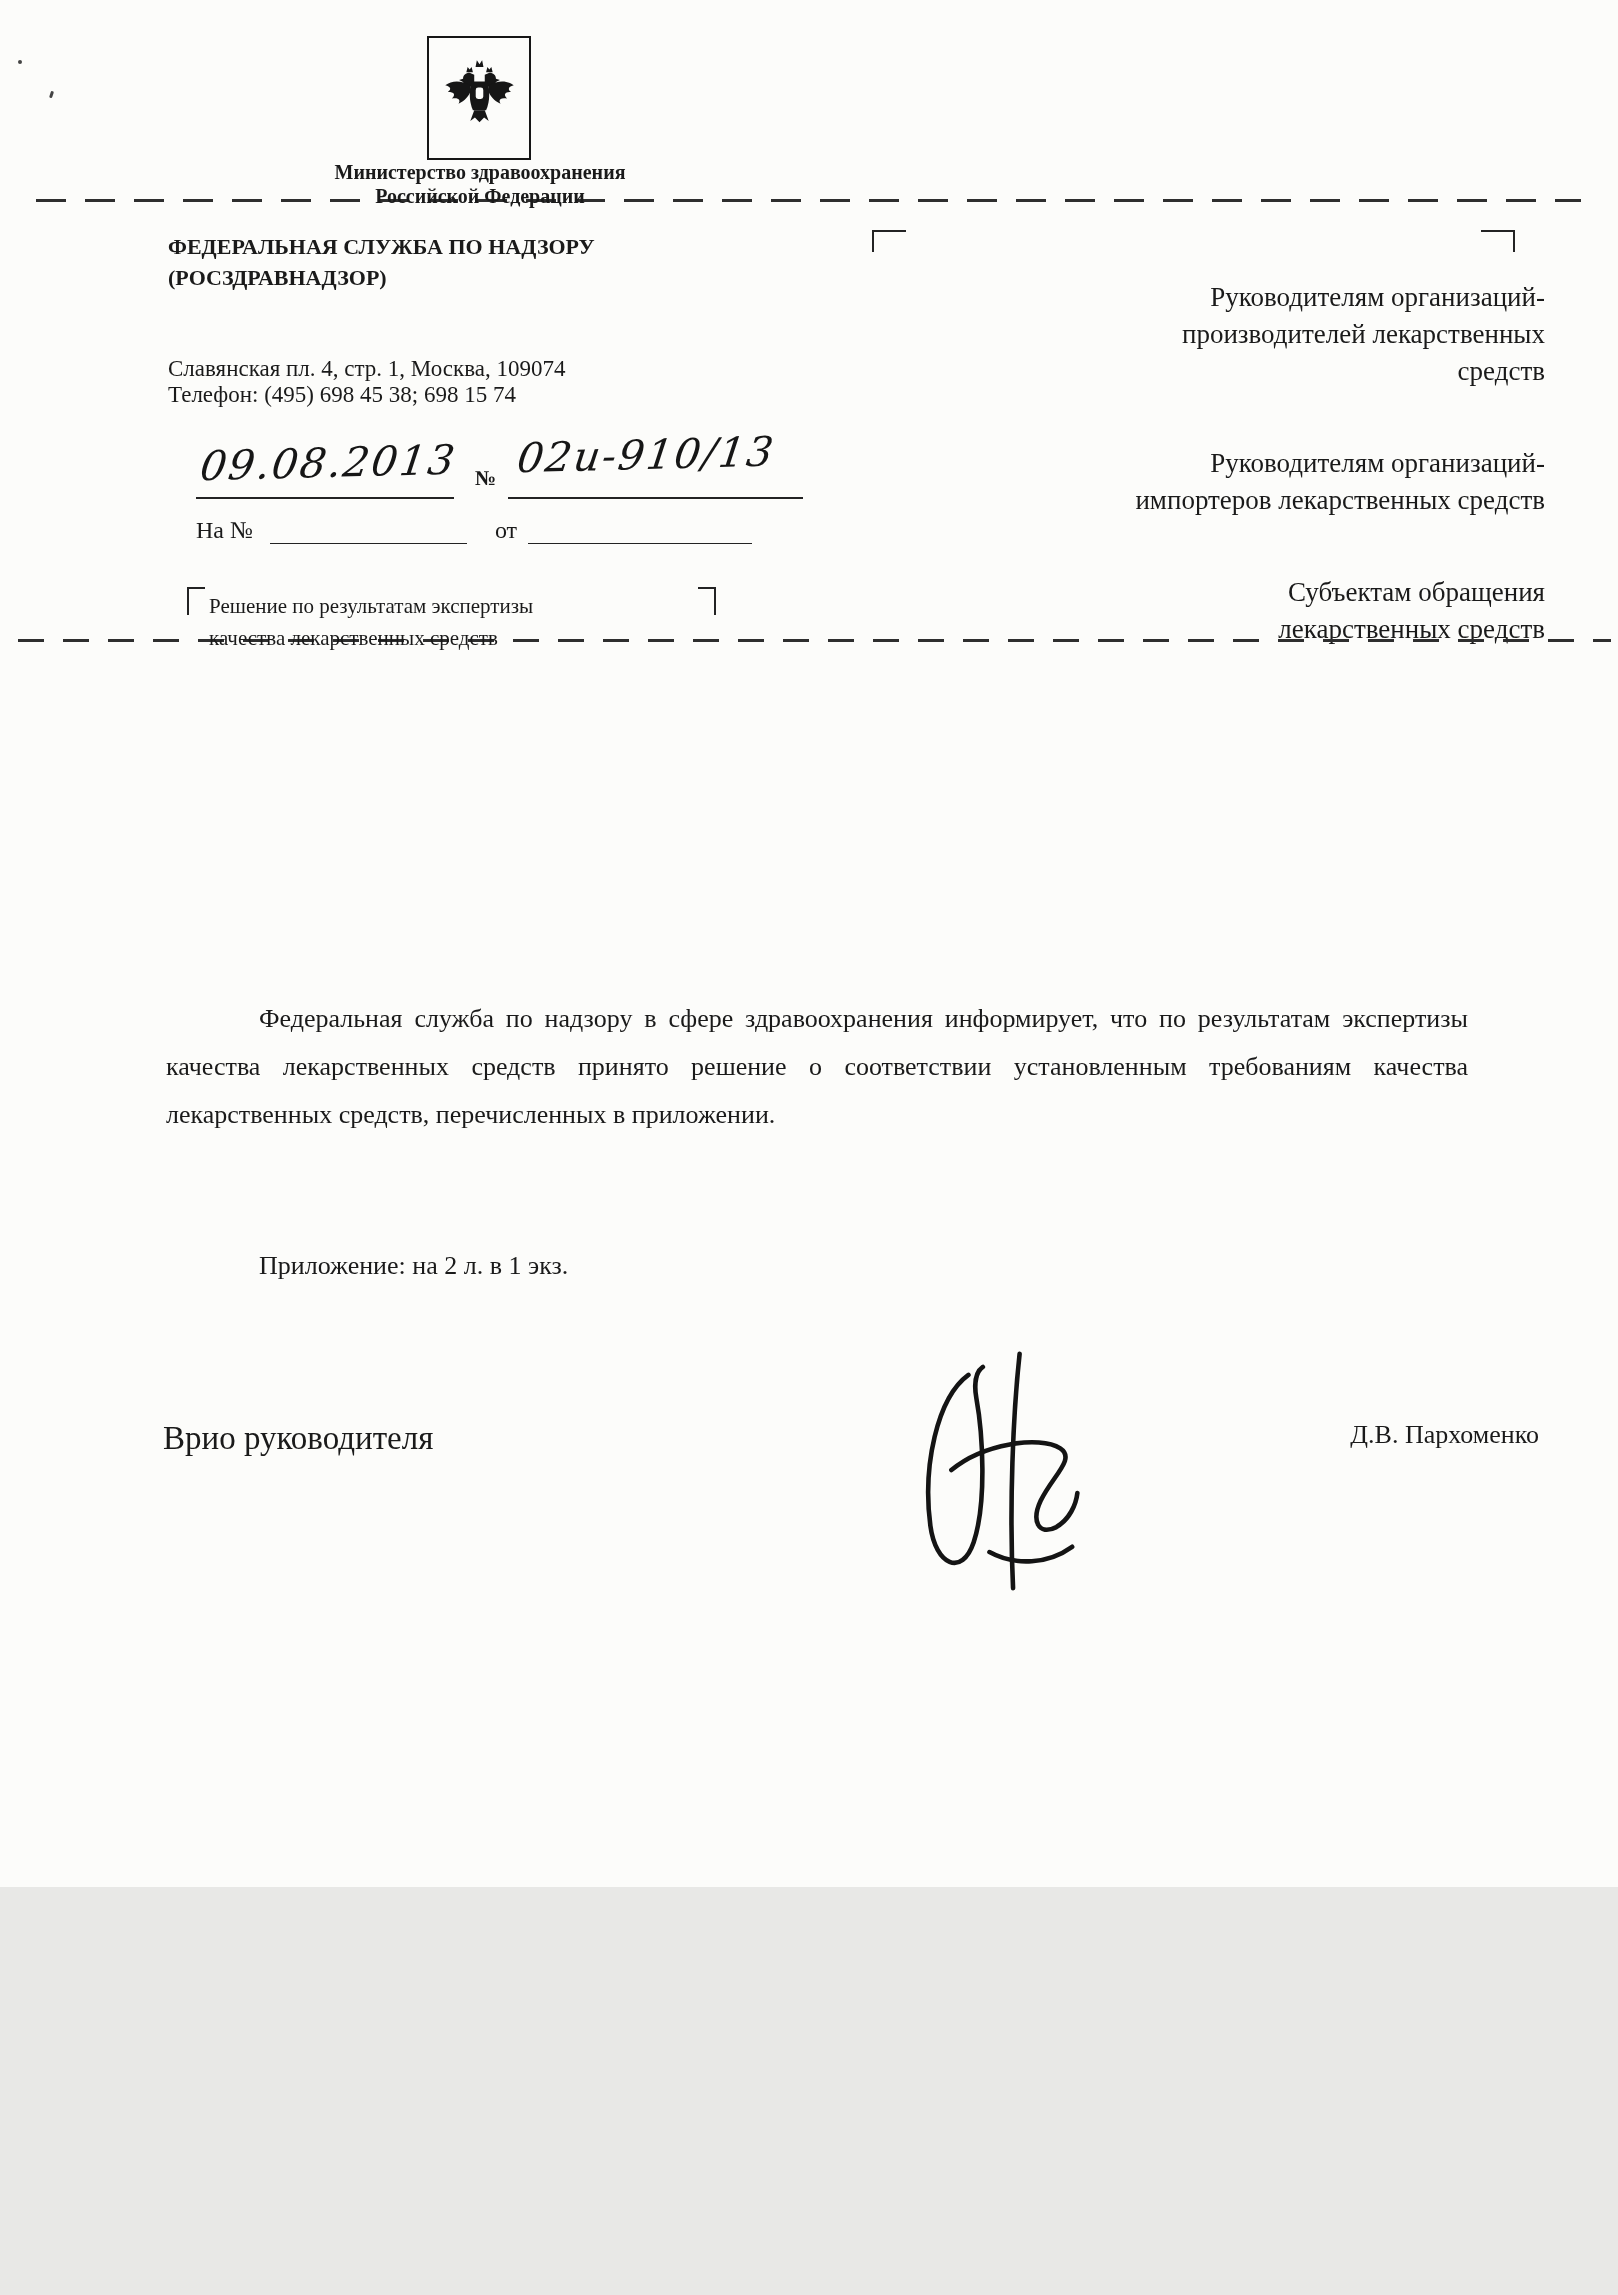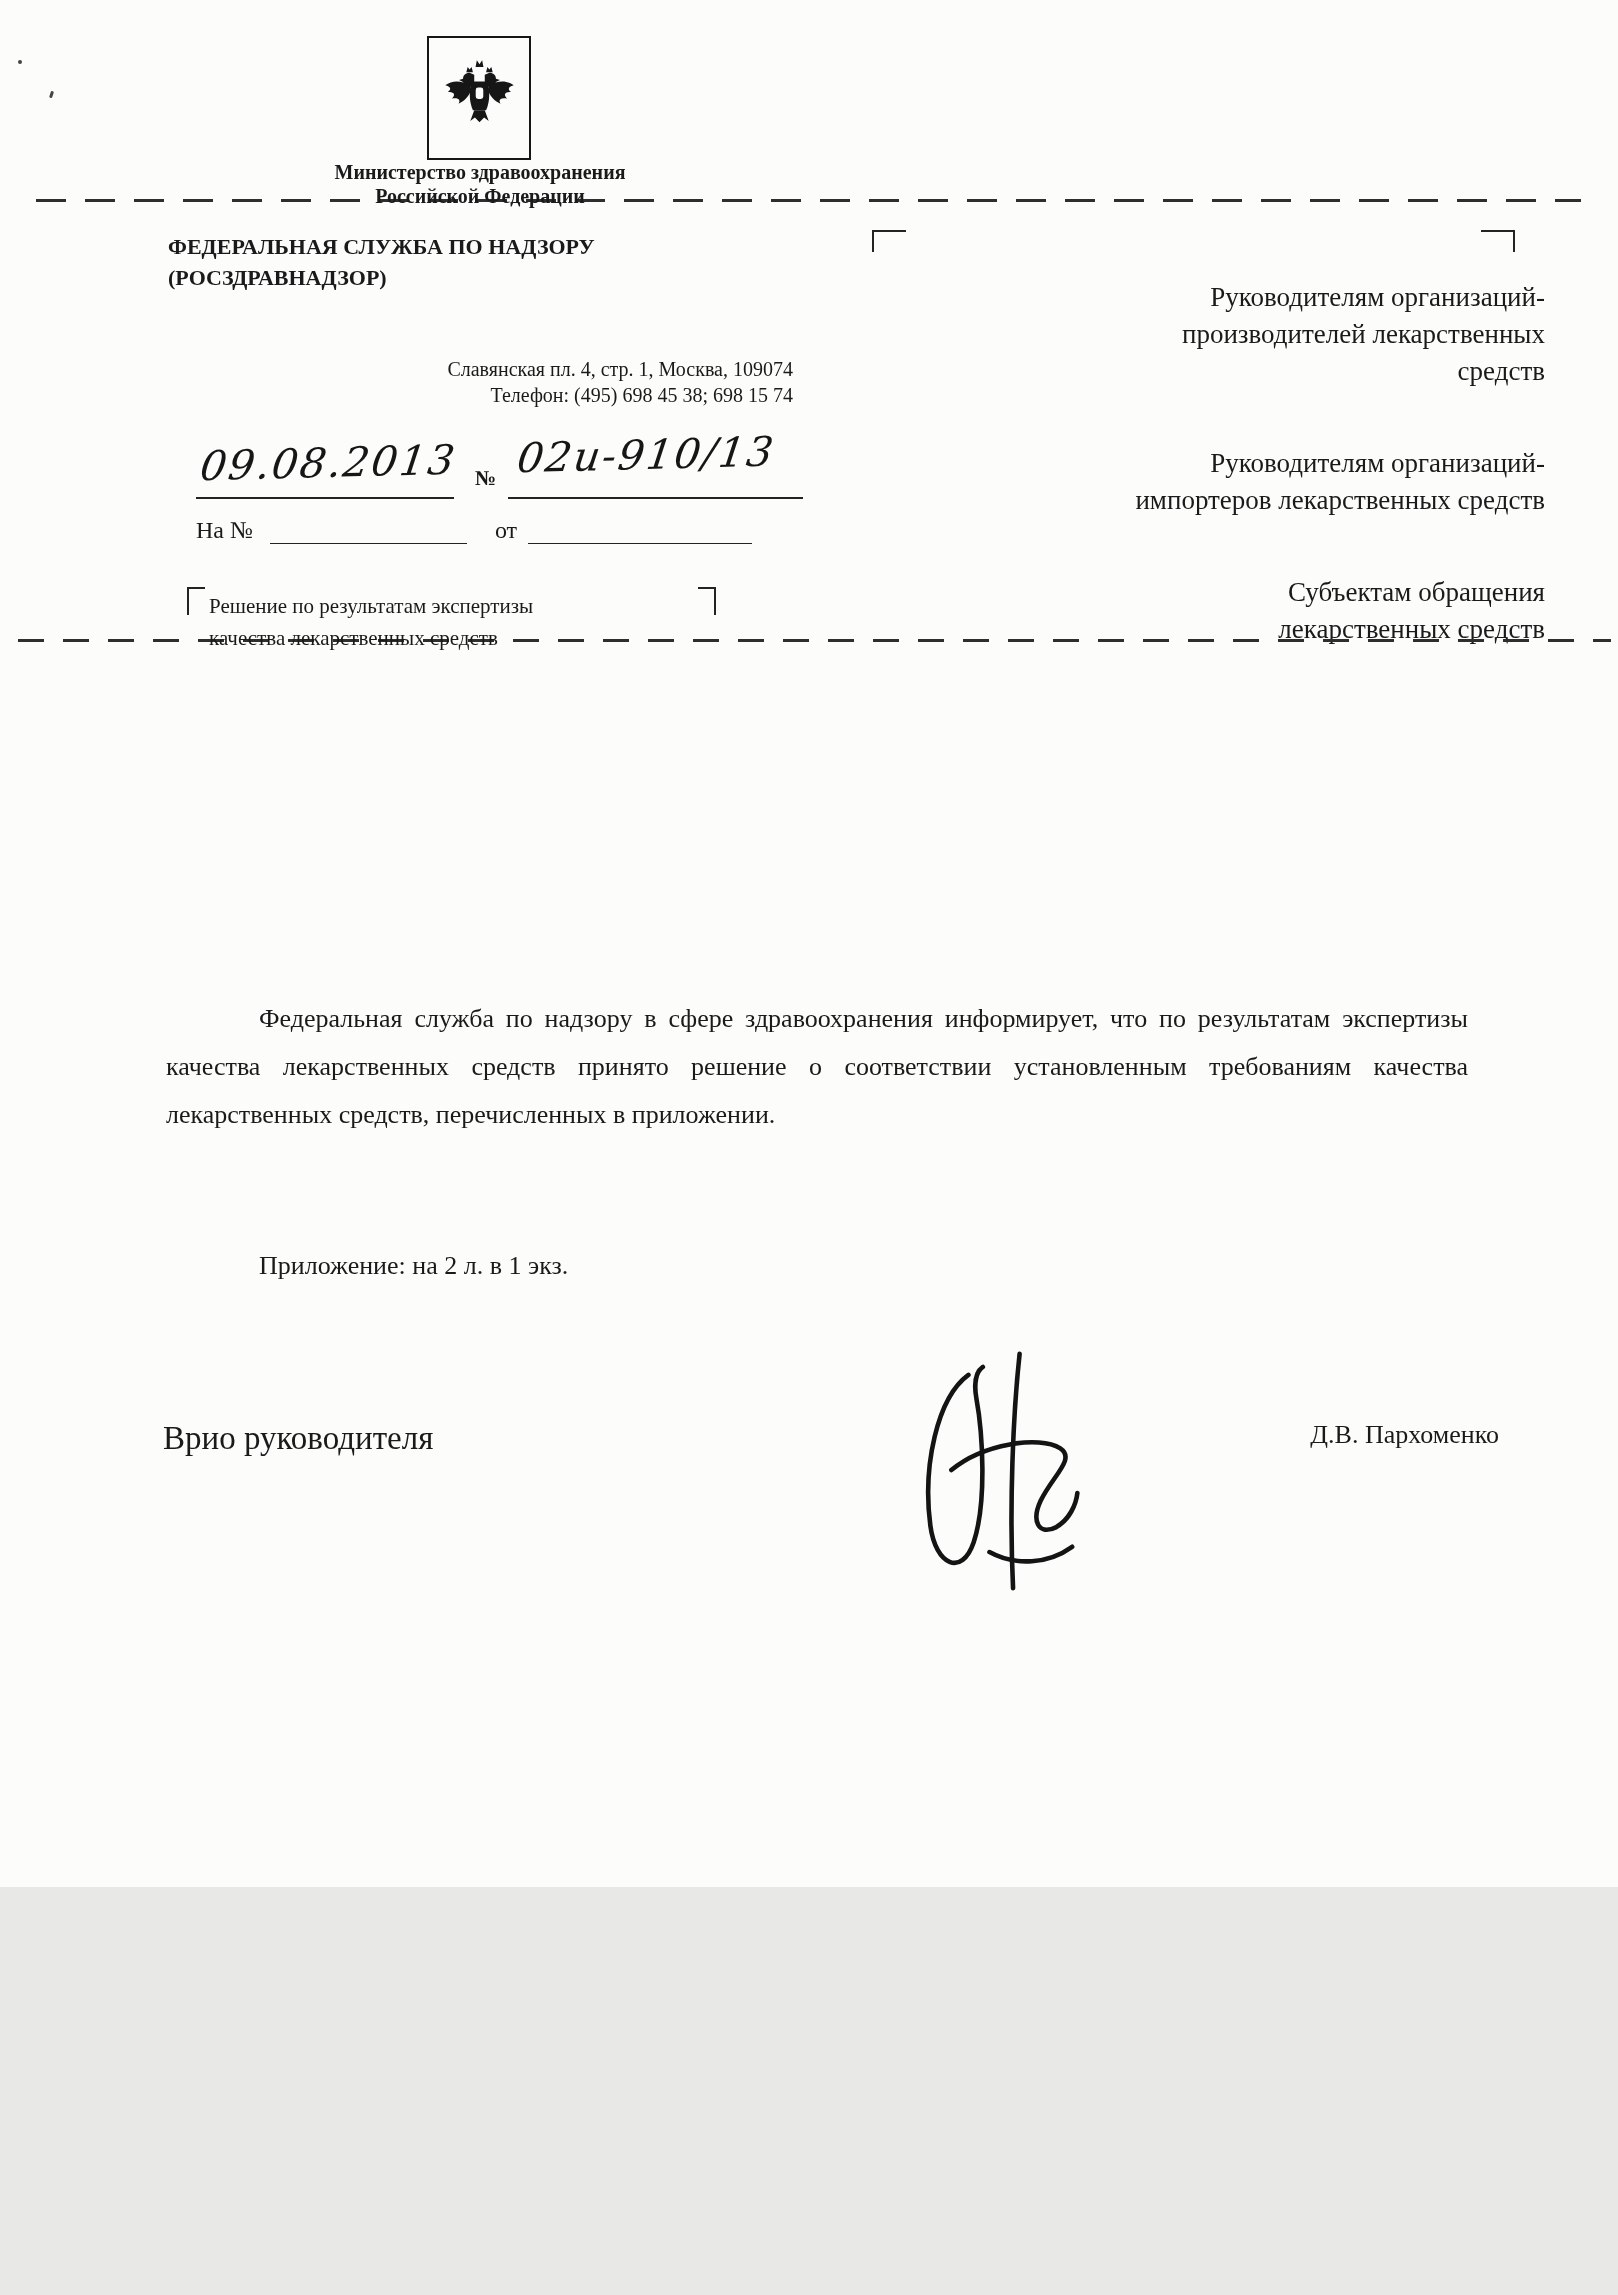--- a/index.html
+++ b/index.html
@@ -16,21 +16,21 @@
   
   .speck1{left:18.4px;top:60px;width:4px;height:4px;background:#444;border-radius:50%;}
   .speck2{left:50px;top:91px;width:2.6px;height:7.2px;background:#444;transform:rotate(18deg);border-radius:1.3px;}
   
   .emblem-box{left:427px;top:36px;width:100px;height:120px;border:2px solid #161616;display:flex;align-items:center;justify-content:center;background:#fcfcfa;z-index:3;}
   
   .ministry{left:217px;top:160px;width:526px;text-align:center;font-weight:bold;font-size:20px;line-height:24px;z-index:2;}
   .dash1{left:36px;top:199px;width:1545px;height:2.6px;background:repeating-linear-gradient(90deg,#2e2e2e 0 30px,transparent 30px 49px);z-index:1;}
   
   .service{left:168px;top:231px;width:625px;font-weight:bold;font-size:22px;line-height:31px;z-index:2;}
-  .contact{left:168px;top:356px;width:625px;text-align:right;font-size:20px;line-height:26px;}
+  .contact{left:168px;top:356px;width:625px;text-align:left;font-size:23px;line-height:26px;}
   
   .handwriting{font-family:"DejaVu Serif",serif;font-style:italic;display:inline-block;transform:skewX(-9deg) rotate(-1.5deg);letter-spacing:2px;font-size:41px;color:#161616;}
   .hw-date{left:201px;top:439px;}
   .ref-no-sign{left:475px;top:466px;font-size:21px;font-weight:bold;}
   .hw-number{left:518px;top:431px;}
   .date-underline{left:196px;top:497px;width:258px;height:2px;background:#232323;}
   .num-underline{left:508px;top:497px;width:295px;height:2px;background:#232323;}
   .onnum{left:196px;top:517px;display:flex;align-items:flex-end;font-size:24px;}
   .blank{border-bottom:1.3px solid #232323;height:24px;display:inline-block;}
   .blank1{width:197px;margin-left:17px;}
@@ -44,21 +44,21 @@
   .dash2{left:18.4px;top:639px;width:1593px;height:2.6px;background:repeating-linear-gradient(90deg,#2e2e2e 0 26px,transparent 26px 45px);z-index:1;}
   
   .addr-br-l{left:872px;top:230px;width:32px;height:20px;border-left:2px solid #232323;border-top:2px solid #232323;}
   .addr-br-r{left:1481px;top:230px;width:32px;height:20px;border-right:2px solid #232323;border-top:2px solid #232323;}
   .addressees{left:855px;top:279px;width:690px;text-align:right;font-size:27px;line-height:37px;}
   .addr-group{margin-bottom:55px;}
   
   .body-par{left:166px;top:995px;width:1302px;font-size:26px;line-height:48px;text-align:justify;text-indent:93px;}
   .attachment{left:259px;top:1251px;font-size:26px;}
   .position-title{left:163px;top:1420px;font-size:33px;}
-  .signer-name{left:1144px;top:1420px;width:355px;text-align:right;font-size:26px;}
+  .signer-name{left:1184px;top:1420px;width:355px;text-align:right;font-size:26px;}
   .signature{left:891px;top:1335px;width:210px;height:270px;}
   .footer{left:162px;top:2046px;font-size:18.4px;line-height:26px;}
 </style>
 </head>
 <body>
 
 <div class="page">
 
   <div class="abs speck1"></div>
   <div class="abs speck2"></div>

